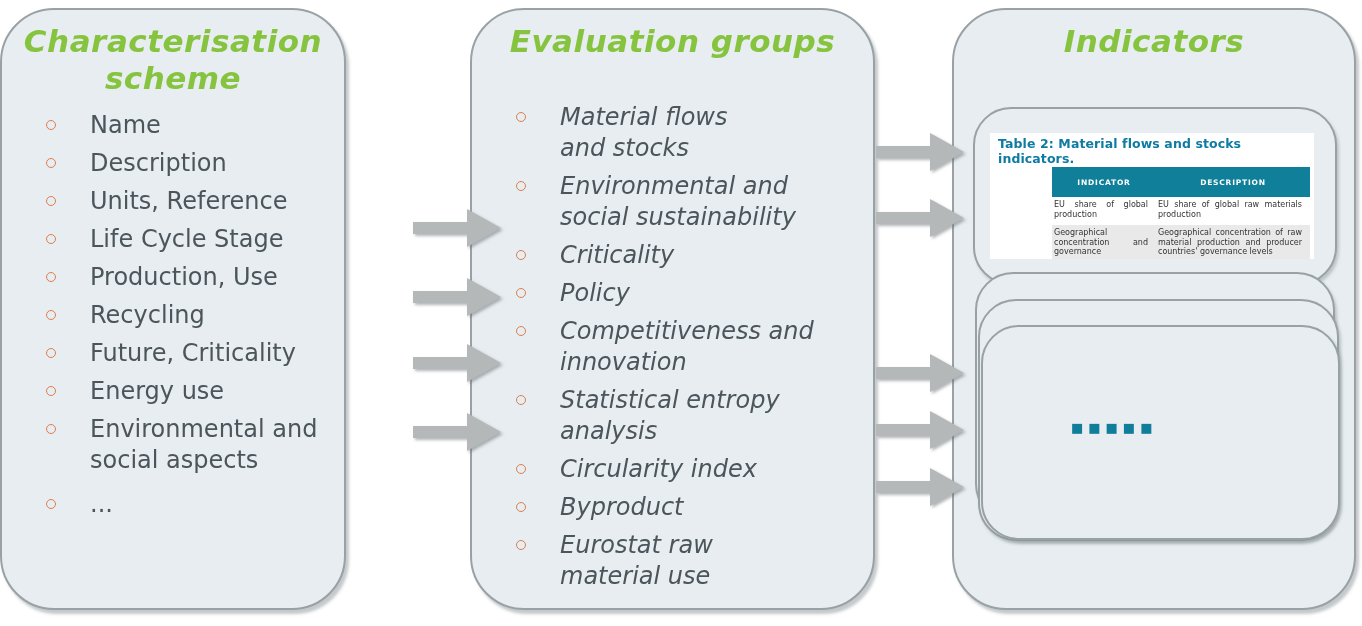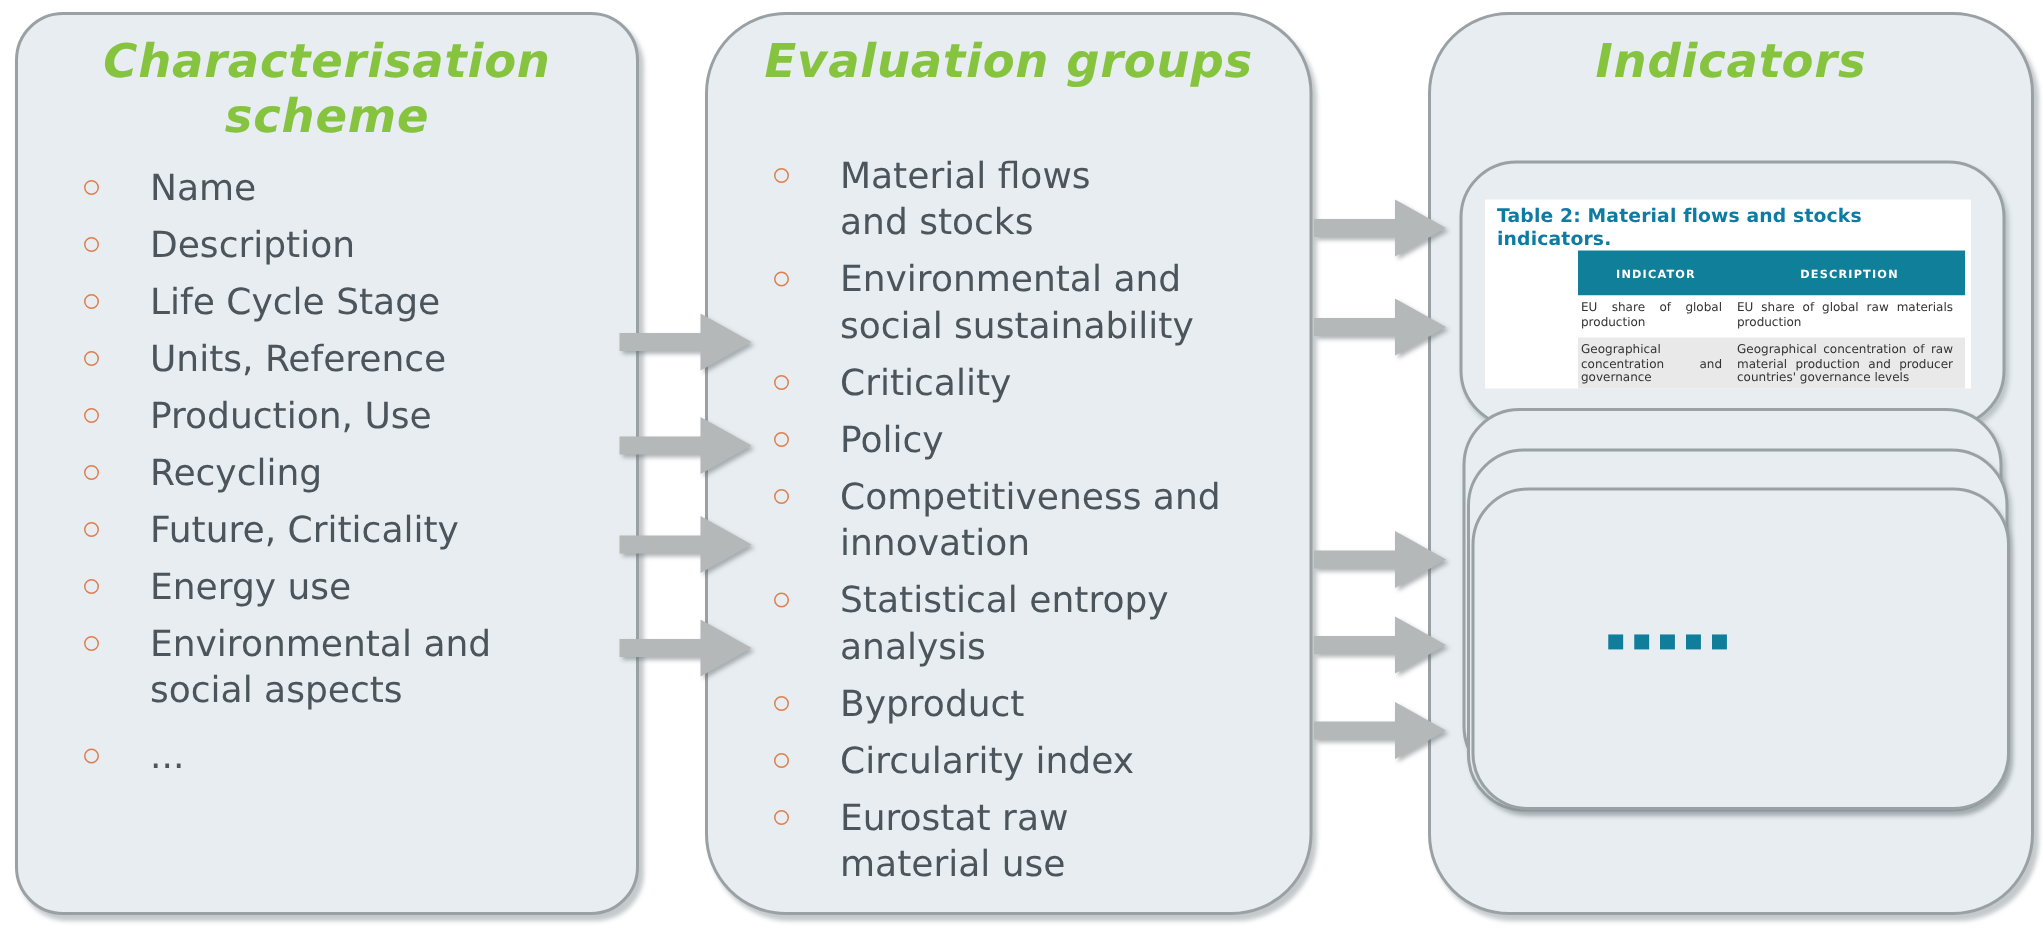--- a/index.html
+++ b/index.html
@@ -5,34 +5,34 @@
   html,body { margin:0; padding:0; background:#ffffff; }
   body { width:1362px; height:626px; font-family:"DejaVu Sans","Liberation Sans",sans-serif; }
   .canvas { position:relative; width:1362px; height:626px; overflow:hidden; background:#ffffff; }
 
   
   .panel {
     position:absolute; top:8px; height:602px; box-sizing:border-box;
     background:#e7edf0; border:2px solid #9aa1a4; border-radius:54px;
     box-shadow:3px 4px 3px rgba(125,135,140,.45);
   }
-  #panel-1 { left:10px;   width:416px;border-radius:32px; }
+  #panel-1 { left:0;   width:346px; }
   #panel-2 { left:470px; width:405px; }
   #panel-3 { left:952px; width:404px; }
 
   .panel-title {
     margin-top:13px; text-align:center;
     font-size:31px; line-height:37px; font-weight:bold; font-style:italic;
     color:#86c440; white-space:pre-line; letter-spacing:.5px;
   }
 
   
   .list { position:absolute; left:40px; }
   #panel-1 .list { top:100px; }
-  #panel-2 .list { top:92px; }
+  #panel-2 .list { top:92px;font-style:italic; }
   .li { display:flex; margin-bottom:7px; }
   .bullet {
     flex:0 0 auto; width:10px; height:10px; box-sizing:border-box;
     border:1.5px solid #dd7f50; border-radius:50%;
     margin:10px 34px 0 4px;
   }
   .label { font-size:24px; line-height:31px; color:#4b555b; white-space:pre-line; }
 
   
   .arrow { position:absolute; width:88px; height:38px; z-index:20;
@@ -84,25 +84,25 @@
       <div class="li">
           <span class="bullet"></span>
           <span class="label">Name</span>
         </div>
       <div class="li">
           <span class="bullet"></span>
           <span class="label">Description</span>
         </div>
       <div class="li">
           <span class="bullet"></span>
+          <span class="label">Units, Reference</span>
+        </div>
+      <div class="li">
+          <span class="bullet"></span>
           <span class="label">Life Cycle Stage</span>
-        </div>
-      <div class="li">
-          <span class="bullet"></span>
-          <span class="label">Units, Reference</span>
         </div>
       <div class="li">
           <span class="bullet"></span>
           <span class="label">Production, Use</span>
         </div>
       <div class="li">
           <span class="bullet"></span>
           <span class="label">Recycling</span>
         </div>
       <div class="li">
@@ -151,25 +151,25 @@
           <span class="label">Competitiveness and
 innovation</span>
         </div>
       <div class="li">
           <span class="bullet"></span>
           <span class="label">Statistical entropy
 analysis</span>
         </div>
       <div class="li">
           <span class="bullet"></span>
+          <span class="label">Circularity index</span>
+        </div>
+      <div class="li">
+          <span class="bullet"></span>
           <span class="label">Byproduct</span>
-        </div>
-      <div class="li">
-          <span class="bullet"></span>
-          <span class="label">Circularity index</span>
         </div>
       <div class="li">
           <span class="bullet"></span>
           <span class="label">Eurostat raw
 material use</span>
         </div>
     </div>
   </div>
 
   <div class="panel" id="panel-3">

